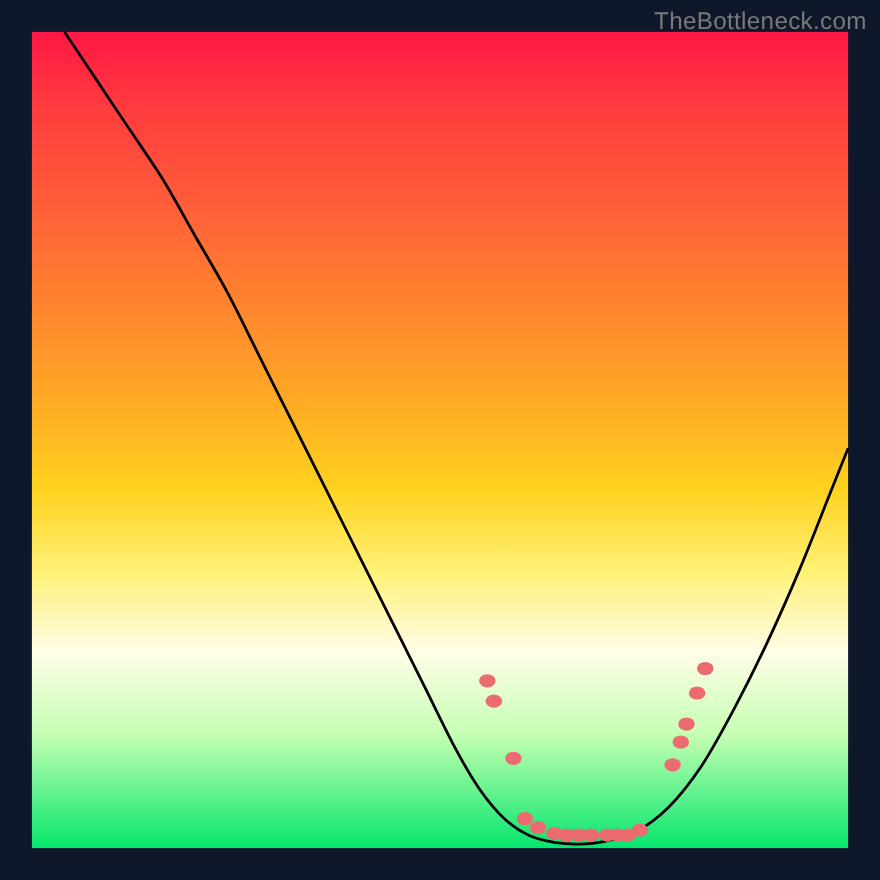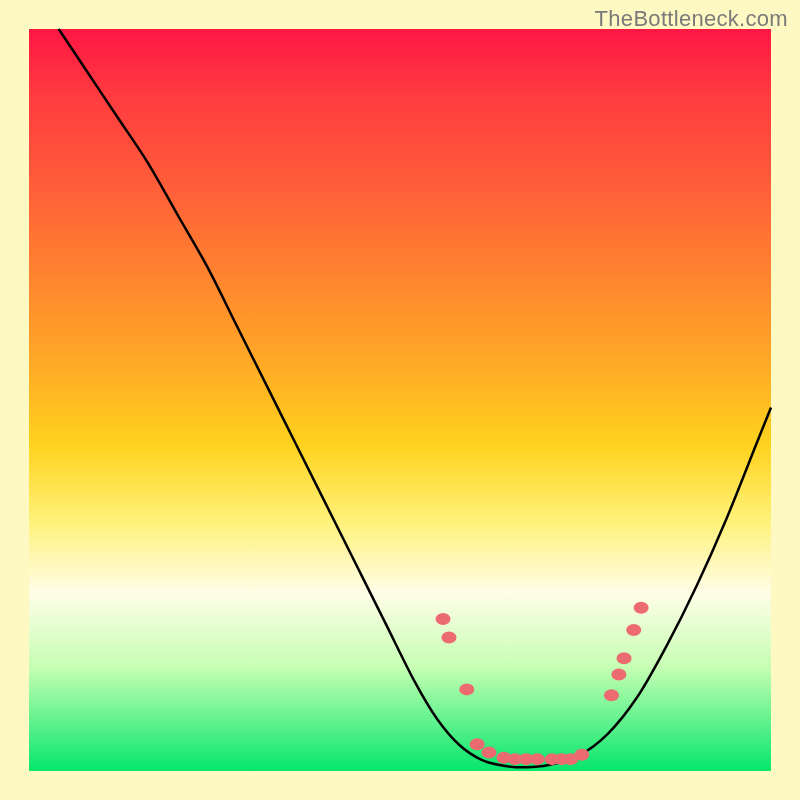--- a/index.html
+++ b/index.html
@@ -1,21 +1,21 @@
 <!DOCTYPE html>
 <html><head>
 <meta charset="utf-8">
 <style>
   * { margin: 0; padding: 0; box-sizing: border-box; }
   html, body { width: 800px; height: 800px; overflow: hidden; background: #000; }
   .stage {
     position: relative;
     width: 800px;
     height: 800px;
-    background: #fef9c3;
+    background: #0f172a;
   }
   .plot-area {
     position: absolute;
     left: 29px;
     top: 29px;
     width: 742px;
     height: 742px;
     background: linear-gradient(to bottom,
       #ff1744 0%,
       #ff3b3f 9%,

